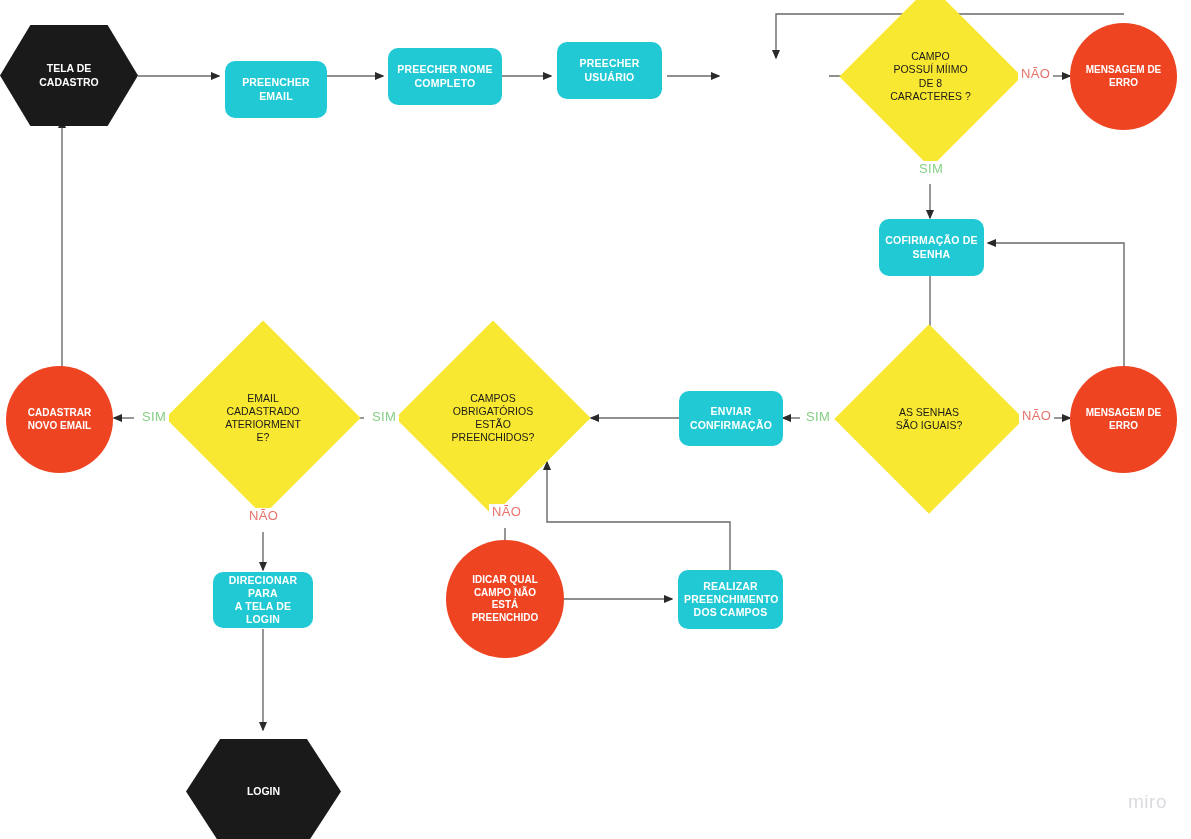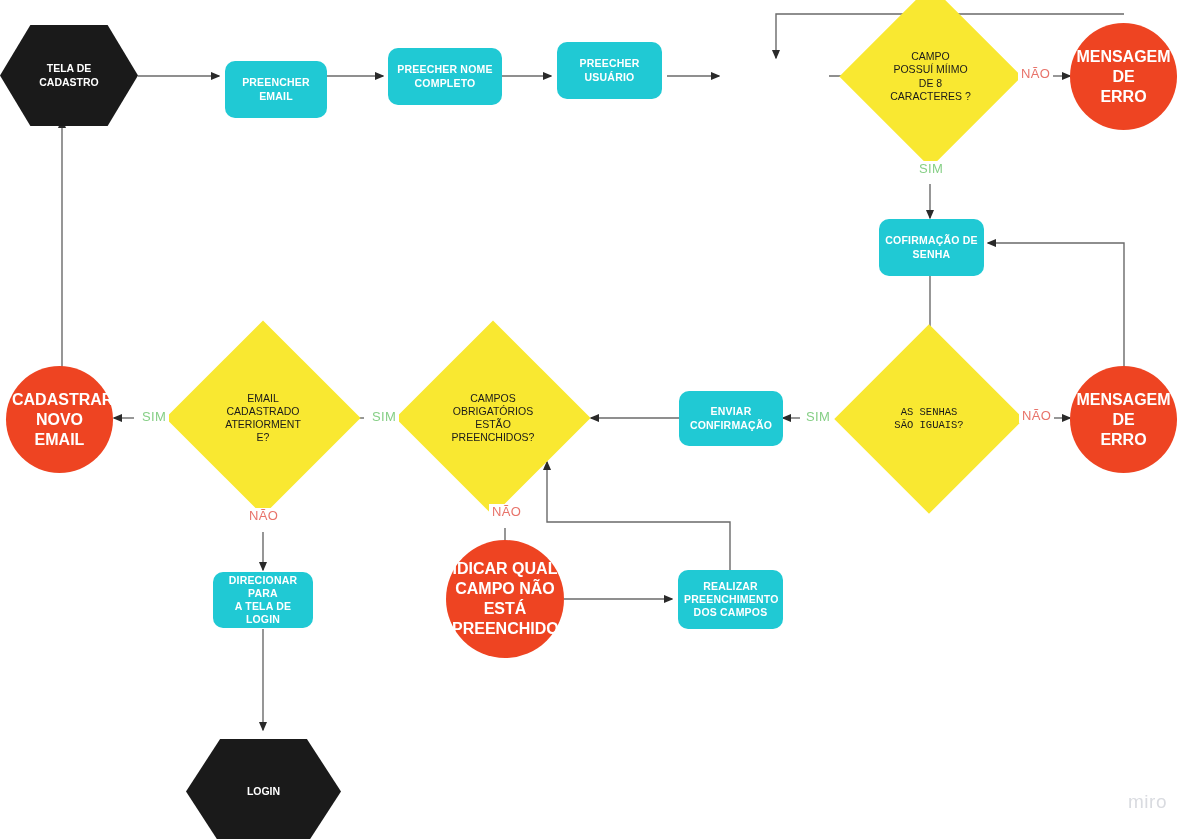--- a/index.html
+++ b/index.html
@@ -63,21 +63,21 @@
     position: relative;
     z-index: 1;
     font-weight: normal;
   }
   
   .shape-circle {
     background: #ee4422;
     border-radius: 50%;
     color: #ffffff;
     font-weight: bold;
-    font-size: 16px;
+    font-size: 10px;
   }
   
   .shape-hexagon {
     background: #1a1a1a;
     color: #ffffff;
     font-weight: bold;
     font-size: 10.5px;
     clip-path: polygon(22% 0%, 78% 0%, 100% 50%, 78% 100%, 22% 100%, 0% 50%);
   }
   
@@ -204,21 +204,21 @@
   <div class="node shape-circle" style="left:1070px; top:23px; width:107px; height:107px;">
     <span class="label">MENSAGEM DE
 ERRO</span>
   </div>
 
   <div class="node shape-process" style="left:879px; top:219px; width:105px; height:57px;">
     <span class="label">COFIRMAÇÃO DE
 SENHA</span>
   </div>
 
-  <div class="node shape-decision" style="left:862px; top:352px; width:134px; height:134px;font-family:Liberation Mono, monospace;">
+  <div class="node shape-decision" style="left:862px; top:352px; width:134px; height:134px;">
     <span class="diamond-bg"></span>
     <span class="label">AS SENHAS
 SÃO IGUAIS?</span>
   </div>
 
   <div class="node shape-circle" style="left:1070px; top:366px; width:107px; height:107px;">
     <span class="label">MENSAGEM DE
 ERRO</span>
   </div>
 

